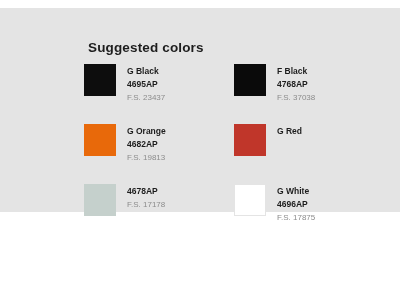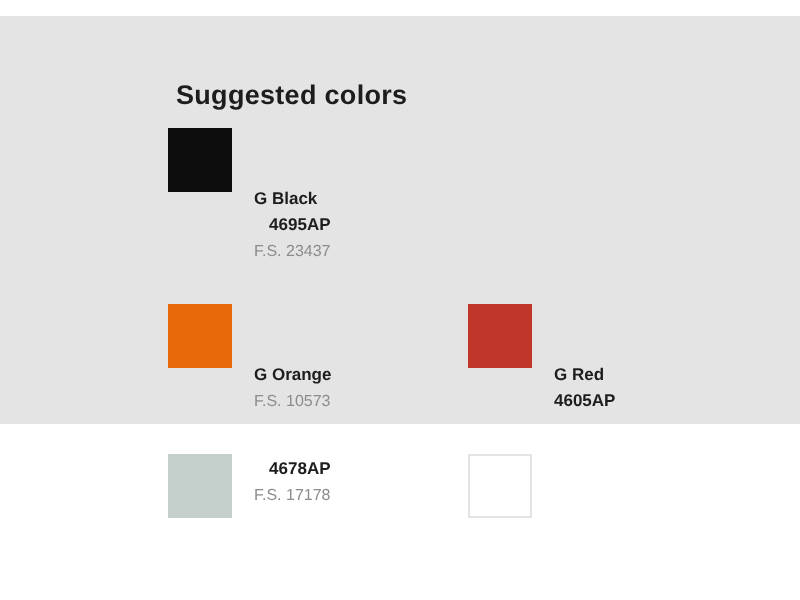--- a/index.html
+++ b/index.html
@@ -65,29 +65,27 @@
     padding-top: 1px;
     display: flex;
     flex-direction: column;
   }
   .entry-name {
     font-size: 8.5px;
     font-weight: bold;
     color: #1d1d1d;
     line-height: 13px;
     white-space: nowrap;
-    margin-top: 28px;
   }
   .entry-code {
     font-size: 8.5px;
     font-weight: bold;
     color: #1d1d1d;
     line-height: 13px;
     white-space: nowrap;
-    text-align: right;
   }
   .entry-fs {
     font-size: 8px;
     font-weight: normal;
     color: #8c8c8c;
     line-height: 13px;
     white-space: nowrap;
   }
 </style>
 </head>
@@ -101,46 +99,59 @@
 
     <div class="color-row">
       <div class="color-entry">
         <div class="swatch" style="background: rgb(13, 13, 13);"></div>
         <div class="entry-text">
           <span class="entry-name">G Black</span>
           <span class="entry-code">4695AP</span>
           <span class="entry-fs">F.S. 23437</span>
         </div>
       </div>
+      <div class="color-entry">
+        <div class="swatch" style="background: rgb(10, 10, 10);"></div>
+        <div class="entry-text">
+          <span class="entry-name">F Black</span>
+          <span class="entry-code">4768AP</span>
+          <span class="entry-fs">F.S. 37038</span>
+        </div>
+      </div>
     </div>
 
     <div class="color-row">
       <div class="color-entry">
         <div class="swatch" style="background: rgb(232, 105, 10);"></div>
         <div class="entry-text">
           <span class="entry-name">G Orange</span>
-          <span class="entry-fs">F.S. 10573</span>
+          <span class="entry-code">4682AP</span>
+          <span class="entry-fs">F.S. 19813</span>
         </div>
       </div>
       <div class="color-entry">
         <div class="swatch" style="background: rgb(192, 54, 42);"></div>
         <div class="entry-text">
           <span class="entry-name">G Red</span>
-          <span class="entry-code">4605AP</span>
         </div>
       </div>
     </div>
 
     <div class="color-row">
       <div class="color-entry">
         <div class="swatch" style="background: rgb(197, 208, 204);"></div>
         <div class="entry-text">
           <span class="entry-code">4678AP</span>
           <span class="entry-fs">F.S. 17178</span>
         </div>
       </div>
       <div class="color-entry">
         <div class="swatch white-swatch" style="background: rgb(255, 255, 255);"></div>
+        <div class="entry-text">
+          <span class="entry-name">G White</span>
+          <span class="entry-code">4696AP</span>
+          <span class="entry-fs">F.S. 17875</span>
+        </div>
       </div>
     </div>
 
   </div>
 </div>
 
 </body></html>

